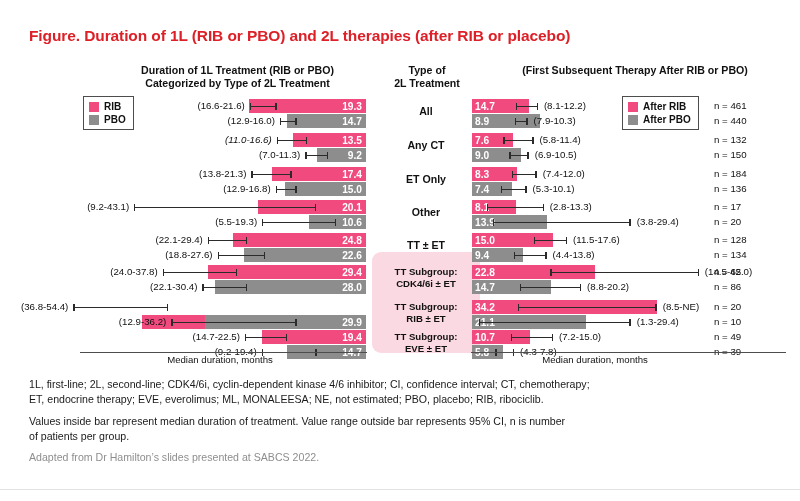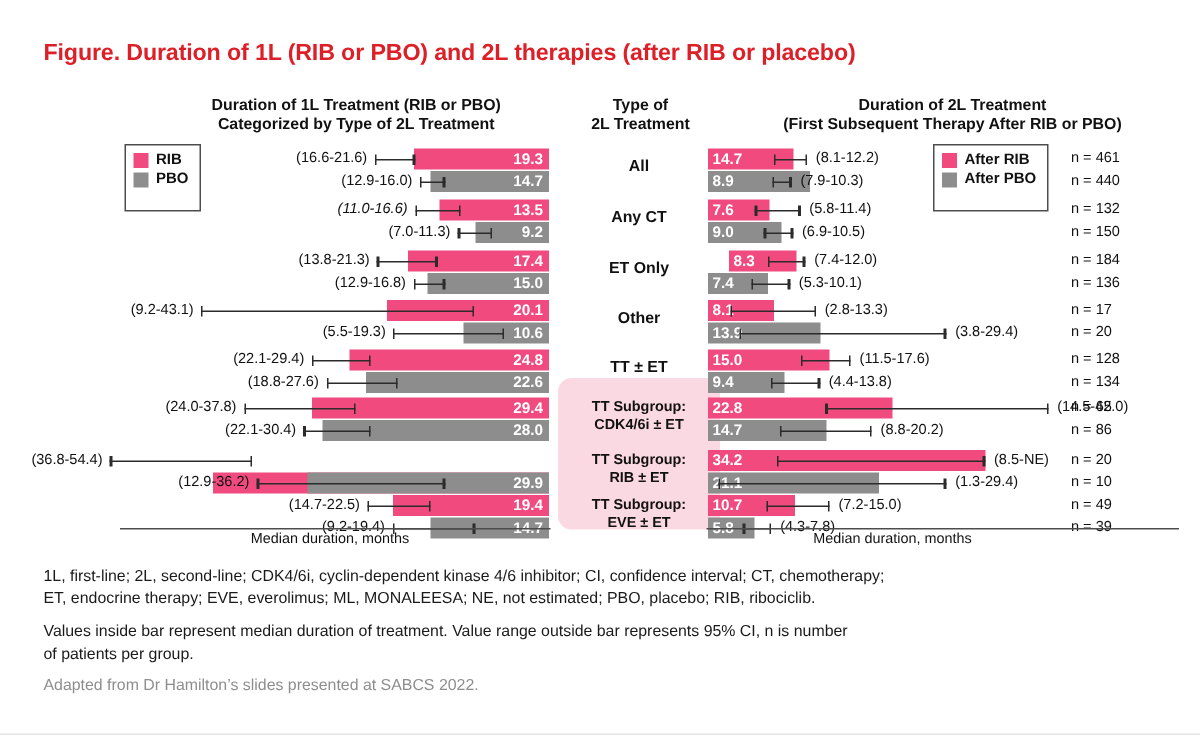--- a/index.html
+++ b/index.html
@@ -21,21 +21,21 @@
     position:absolute;text-align:center;font-size:10.6px;font-weight:bold;
     line-height:12.5px;color:#111;
   }
   #head-left{left:95px;top:64px;width:285px;}
   #head-mid{left:372px;top:64px;width:110px;}
   #head-right{left:470px;top:64px;width:330px;}
 
   
   .legend{
     position:absolute;border:1px solid #4d4d4d;background:#fff;
-    padding:3px 7px 14px 5px;
+    padding:3px 7px 3px 5px;
   }
   #legend-left{left:83px;top:96px;}
   #legend-right{left:622px;top:96px;}
   .legend-row{display:flex;align-items:center;gap:5px;height:13px;}
   .swatch{width:10px;height:10px;display:inline-block;}
   .sw-rib{background:#f04a7f;}
   .sw-pbo{background:#8d8d8d;}
   .legend-label{font-size:10px;font-weight:bold;color:#111;line-height:11px;}
 
   
@@ -113,21 +113,20 @@
 
   <div class="col-head" id="head-left">
     <div>Duration of 1L Treatment (RIB or PBO)</div>
     <div>Categorized by Type of 2L Treatment</div>
   </div>
   <div class="col-head" id="head-mid">
     <div>Type of</div>
     <div>2L Treatment</div>
   </div>
   <div class="col-head" id="head-right">
-    <div>Duration of 2L Treatment</div>
     <div>(First Subsequent Therapy After RIB or PBO)</div>
   </div>
 
   <div class="legend" id="legend-left">
     <div class="legend-row">
       <span class="swatch sw-rib"></span>
       <span class="legend-label">RIB</span>
     </div>
     <div class="legend-row">
       <span class="swatch sw-pbo"></span>
@@ -142,21 +141,21 @@
     </div>
     <div class="legend-row">
       <span class="swatch sw-pbo"></span>
       <span class="legend-label">After PBO</span>
     </div>
   </div>
 
   <div id="subgroup-box"></div>
 
   <div class="panel" id="panel-left">
-      <div class="bar rib" style="width: 90px; top: 5px;">
+      <div class="bar rib" style="width: 117px; top: 5px;">
         <span>19.3</span>
       </div>
       <div class="bar pbo" style="width: 79.086px; top: 20px;">
         <span>14.7</span>
       </div>
       <div class="bar rib" style="width: 72.63px; top: 39px;">
         <span>13.5</span>
       </div>
       <div class="bar pbo" style="width: 49.496px; top: 54px;">
         <span>9.2</span>
@@ -204,21 +203,21 @@
       </div>
       <div class="bar pbo" style="width: 68px; top: 20px;">
         <span>8.9</span>
       </div>
       <div class="bar rib" style="width: 41.04px; top: 39px;">
         <span>7.6</span>
       </div>
       <div class="bar pbo" style="width: 48.6px; top: 54px;">
         <span>9.0</span>
       </div>
-      <div class="bar rib" style="width: 44.82px; top: 73px; margin-left: 14px;">
+      <div class="bar rib" style="width: 44.82px; top: 73px;">
         <span>8.3</span>
       </div>
       <div class="bar pbo" style="width: 39.96px; top: 88px;">
         <span>7.4</span>
       </div>
       <div class="bar rib" style="width: 43.74px; top: 106px;">
         <span>8.1</span>
       </div>
       <div class="bar pbo" style="width: 75.06px; top: 121px;">
         <span>13.9</span>

